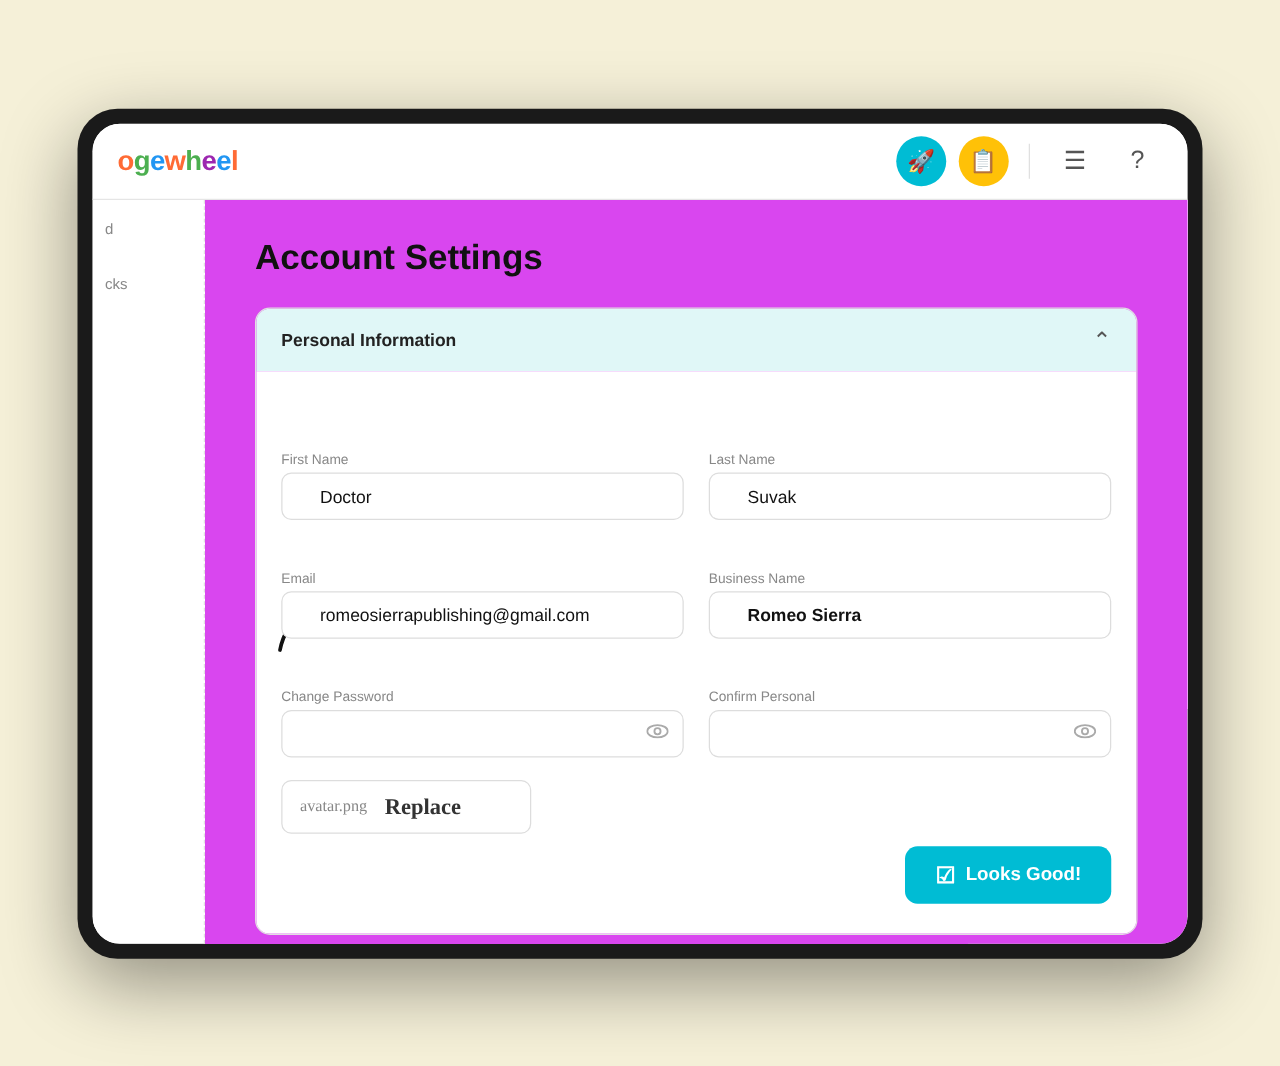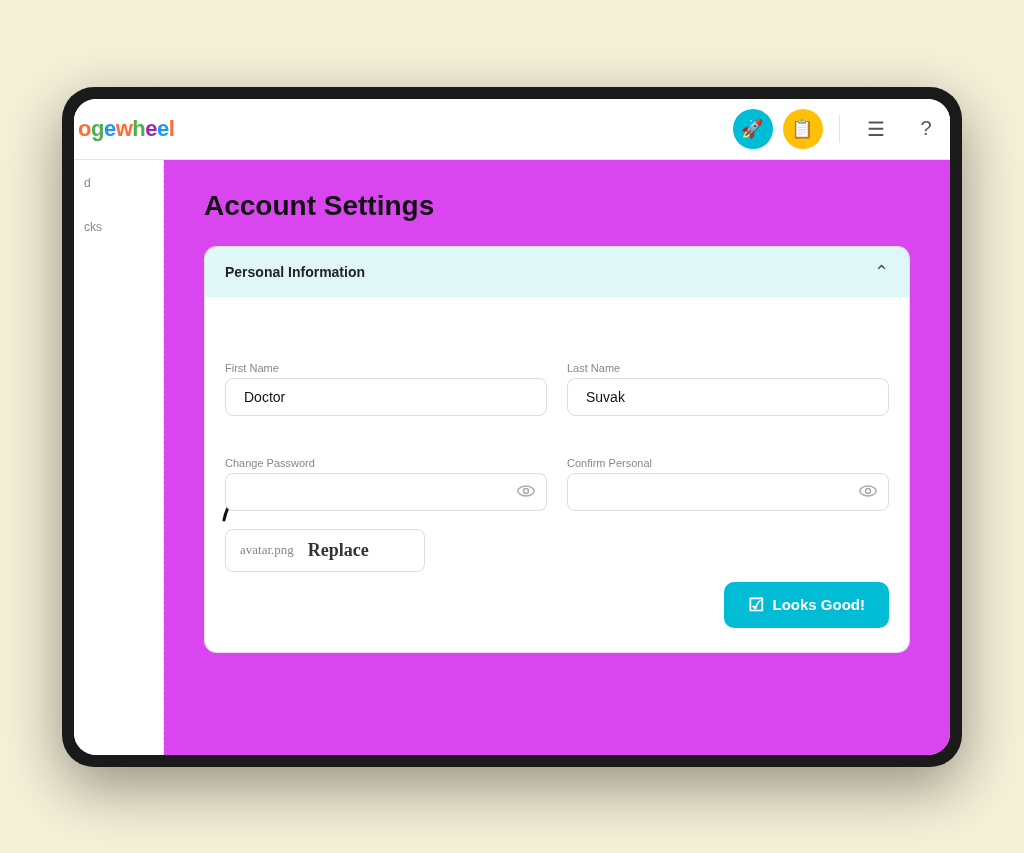--- a/index.html
+++ b/index.html
@@ -25,21 +25,21 @@
       background: #ffffff;
       border-radius: 22px;
       overflow: hidden;
       display: flex;
       flex-direction: column;
     }
     
     .navbar {
       display: flex;
       align-items: center;
-      padding: 10px 4px;
+      padding: 10px 20px;
       border-bottom: 1px solid #e5e5e5;
       background: #fff;
       min-height: 56px;
     }
     .navbar-logo {
       font-size: 22px;
       font-weight: 800;
       letter-spacing: -0.5px;
     }
     .logo-o { color: #ff6b35; }
@@ -159,21 +159,21 @@
     }
     .form-field label {
       display: block;
       font-size: 11px;
       color: #888;
       margin-bottom: 4px;
       font-weight: 500;
     }
     .form-field input {
       width: 100%;
-      padding: 10px 18px;
+      padding: 10px 30px;
       border: 1px solid #ddd;
       border-radius: 8px;
       font-size: 14px;
       color: #111;
       outline: none;
       background: #fff;
     }
     .input-with-icon {
       position: relative;
     }
@@ -299,20 +299,30 @@
               <div class="form-field">
                 <label>First Name</label>
                 <input type="text" value="Doctor" style="">
               </div>
               <div class="form-field">
                 <label>Last Name</label>
                 <input type="text" value="Suvak" style="">
               </div>
             </div>
 
+            <div class="form-row">
+              <div class="form-field">
+                <label>Email</label>
+                <input type="email" value="romeosierrapublishing@gmail.com" style="">
+              </div>
+              <div class="form-field">
+                <label>Business Name</label>
+                <input type="text" value="Romeo Sierra" style="font-weight: 700;">
+              </div>
+            </div>
 
             <div class="form-row">
               <div class="form-field">
                 <label>Change Password</label>
                 <div class="input-with-icon">
                   <input type="password" value="" style="">
                   <span class="eye-icon">
                     <svg width="18" height="12" viewBox="0 0 22 14" fill="none" xmlns="http://www.w3.org/2000/svg">
                       <ellipse cx="11" cy="7" rx="10" ry="6" stroke="#aaa" stroke-width="1.8"></ellipse>
                       <circle cx="11" cy="7" r="3" stroke="#aaa" stroke-width="1.8"></circle>

